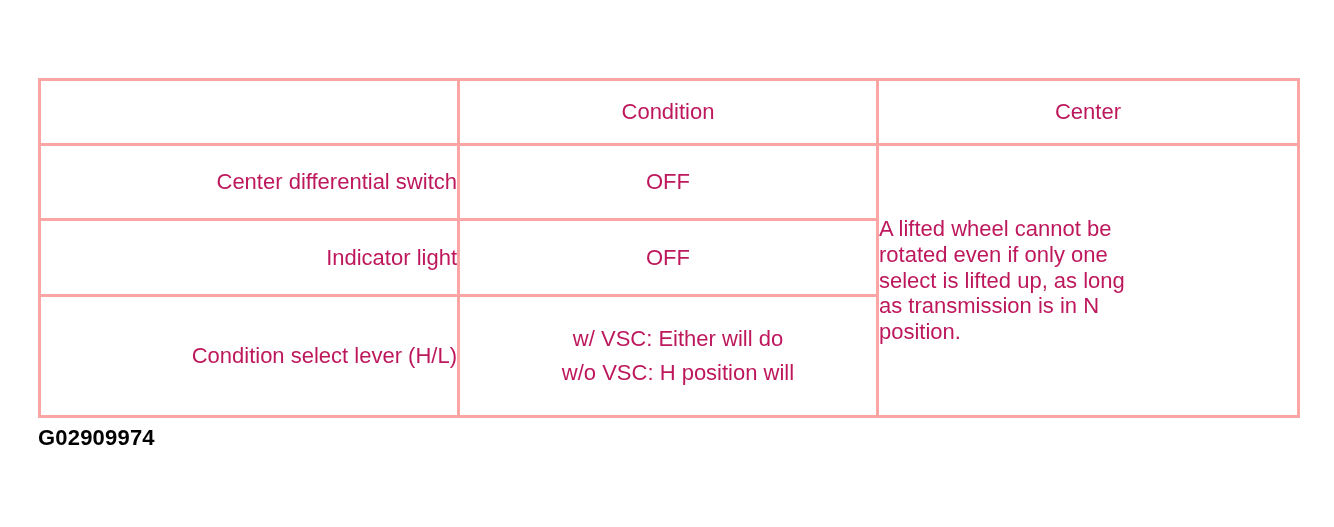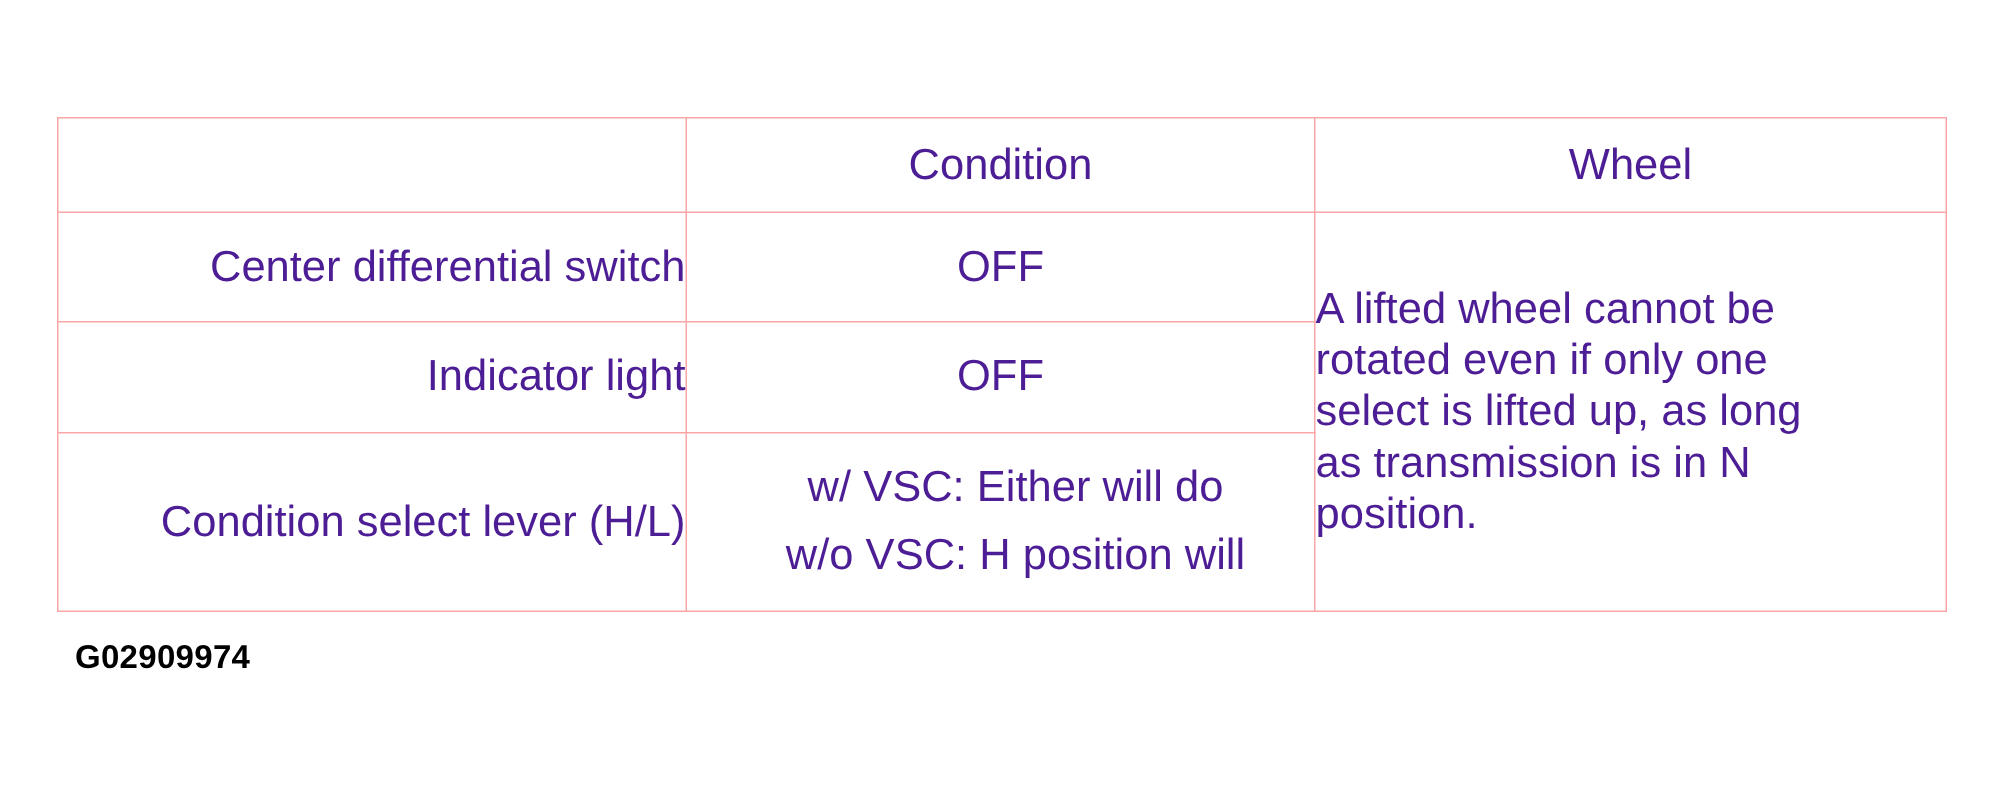--- a/index.html
+++ b/index.html
@@ -29,26 +29,26 @@
     position: absolute;
     left: 38px;
     top: 78px;
     width: 1259px;
     height: 328px;
     border-collapse: collapse;
     table-layout: fixed;
     background: #ffffff;
   }
   #spec-table td {
-    border: 1px solid #fca5a5;
+    border: 3px solid #fca5a5;
     padding: 0;
     vertical-align: middle;
-    font-size: 29px;
+    font-size: 22px;
     line-height: 1.18;
-    color: #4c1d95;
+    color: #be185d;
     background: #ffffff;
   }
 
   .col-label   { width: 419px; }
   .col-cond    { width: 419px; }
   .col-wheel   { width: 421px; }
 
   .cell-label {
     text-align: right;
     padding-left: 20px;
@@ -82,40 +82,39 @@
   #figure-caption {
     position: absolute;
     left: 38px;
     top: 425px;
     font-family: "Liberation Sans", sans-serif;
     font-size: 22px;
     font-weight: bold;
     letter-spacing: 0.2px;
     color: #000000;
     white-space: nowrap;
-    margin-left: 12px;
   }
 </style>
 </head>
 <body>
 
 <div id="page">
 
   <table id="spec-table">
     <colgroup>
       <col class="col-label">
       <col class="col-cond">
       <col class="col-wheel">
     </colgroup>
     <tbody>
 
       <tr class="row-head">
         <td class="cell-label"></td>
         <td class="cell-center">Condition</td>
-        <td class="cell-center">Wheel</td>
+        <td class="cell-center">Center</td>
       </tr>
 
       <tr class="row-a">
         <td class="cell-label">Center differential switch</td>
         <td class="cell-center">OFF</td>
         <td class="cell-wheel" rowspan="3">
           <span class="wheel-par">
             <span class="ln">A lifted wheel cannot be</span>
             <span class="ln">rotated even if only one</span>
             <span class="ln">select is lifted up, as long</span>

